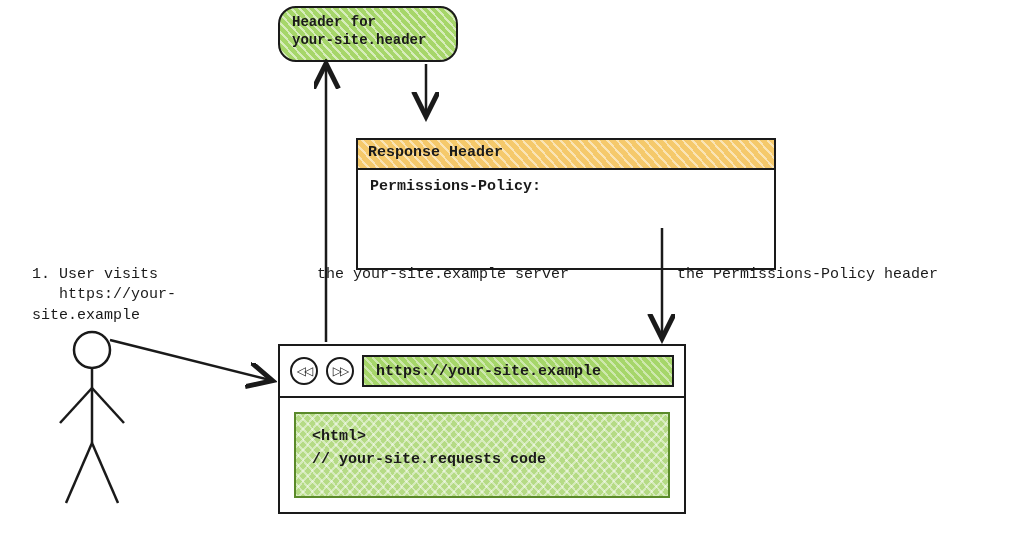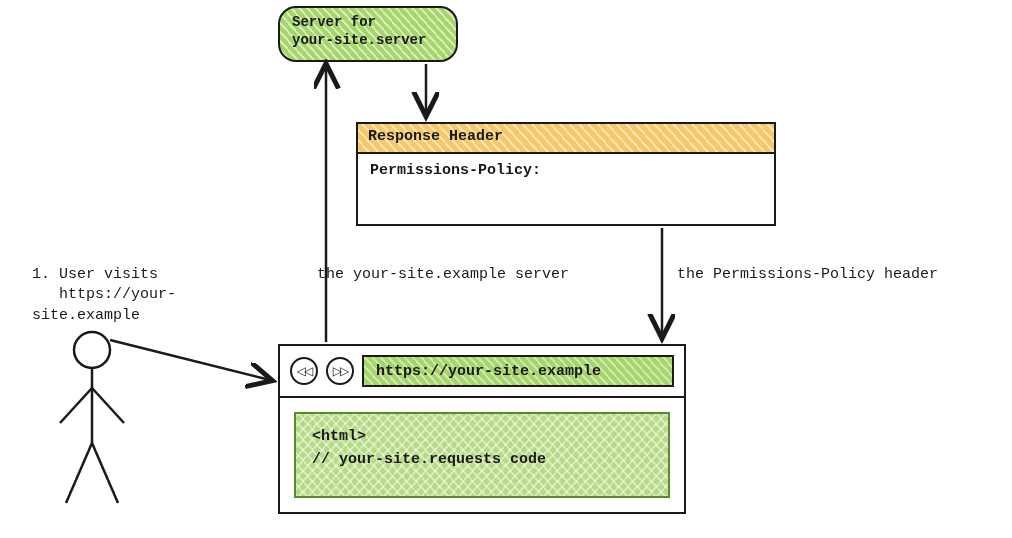--- a/index.html
+++ b/index.html
@@ -29,22 +29,22 @@
     border-radius: 18px;
     background: #a6d66a;
     background-image: repeating-linear-gradient(48deg, rgba(255,255,255,0.55) 0 2px, transparent 2px 6px);
     padding: 6px 12px;
     font-size: 14px;
     line-height: 1.25;
   }
 
   
   .resp-box {
-    left: 356px; top: 122px;
-    width: 420px; height: 104px;
+    left: 356px; top: 138px;
+    width: 420px; height: 132px;
     border: 2.5px solid #1a1a1a;
     background: #fff;
     font-size: 15px;
   }
   .resp-title {
     height: 30px;
     border-bottom: 2.5px solid #1a1a1a;
     background: #f5c96b;
     background-image: repeating-linear-gradient(48deg, rgba(255,255,255,0.5) 0 2px, transparent 2px 7px);
     padding: 4px 10px;
@@ -117,22 +117,22 @@
   .figure { left: 52px; top: 328px; width: 80px; height: 190px; }
 
   svg.arrow { overflow: visible; }
 </style>
 </head>
 <body>
 
 <div class="stage">
 
   <div class="abs server-box mono">
-    <div>Server for</div>
-    <div>your-site.server</div>
+    <div>Header for</div>
+    <div>your-site.header</div>
   </div>
 
   <div class="abs resp-box">
     <div class="resp-title mono">Response Header</div>
     <div class="resp-body mono">
       <div>Permissions-Policy:</div>
     </div>
   </div>
 
   <div class="abs step step1 cursive">

